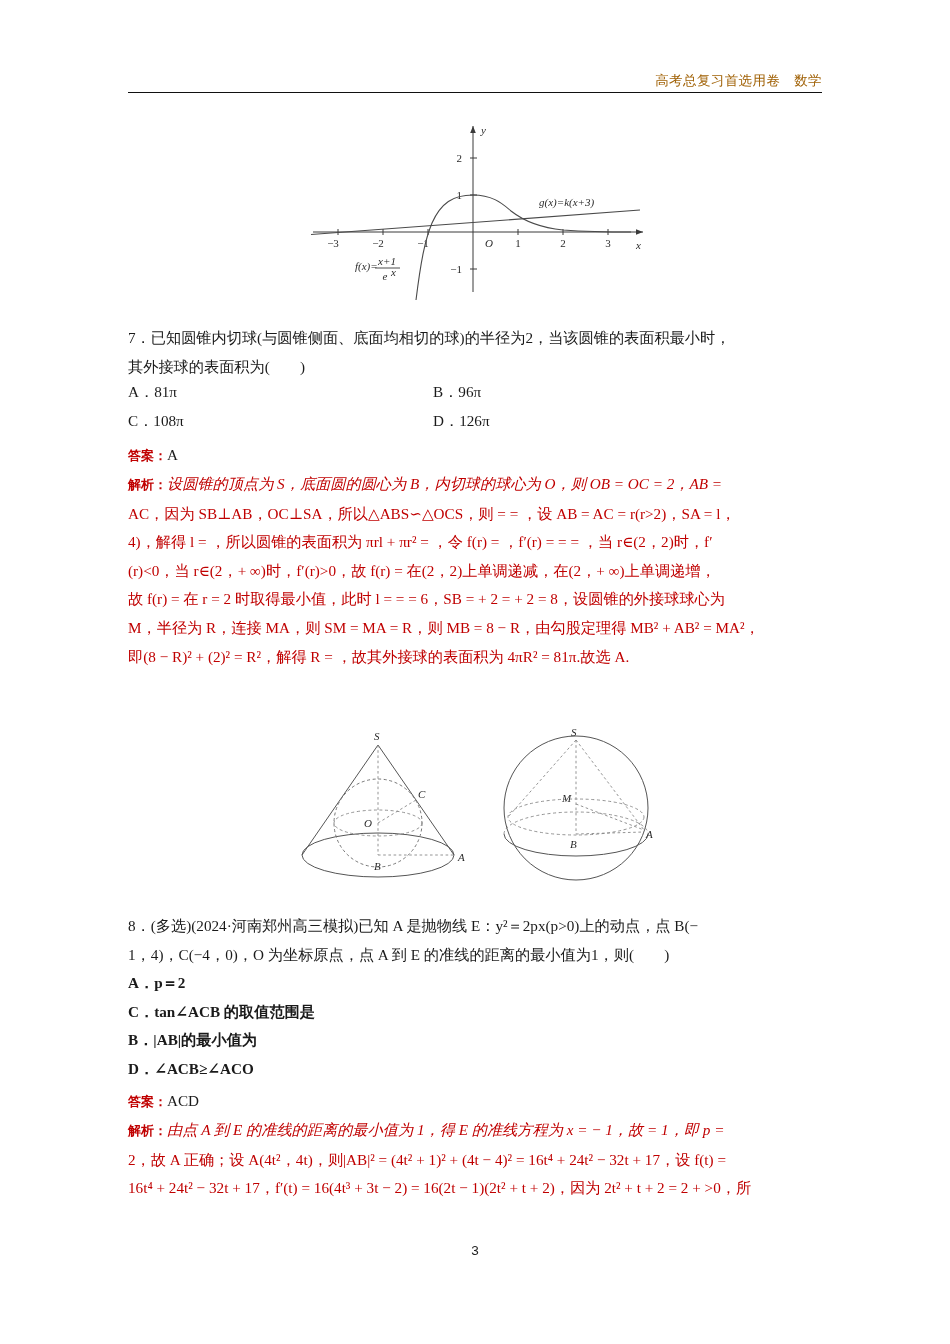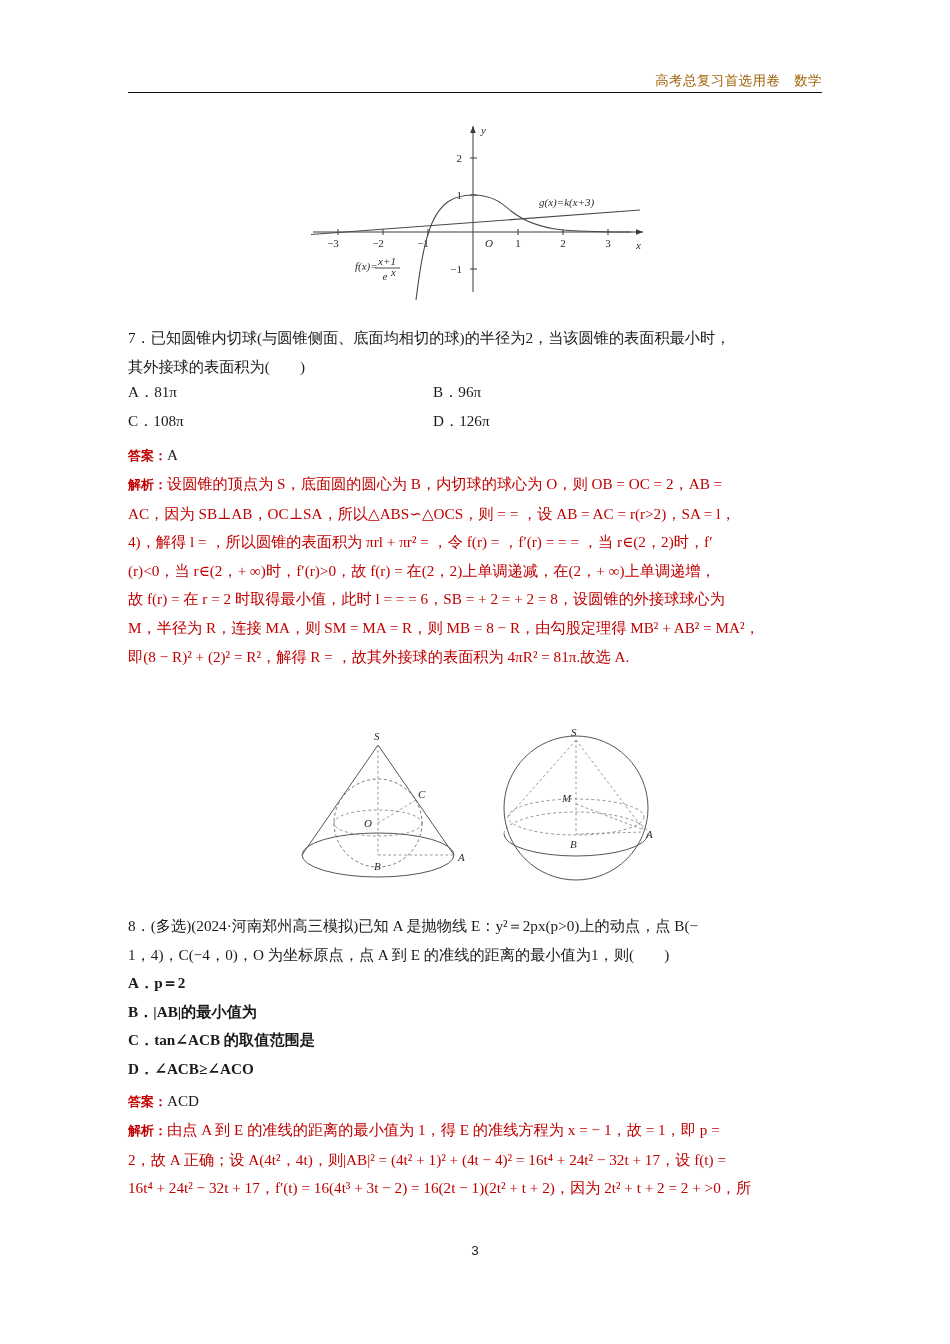--- a/index.html
+++ b/index.html
@@ -63,21 +63,21 @@
     white-space: pre-wrap;
     letter-spacing: 0;
   }
   .red {
     color: #c00000;
     font-weight: bold;
     font-family: "Liberation Sans", "DejaVu Sans", sans-serif;
     font-size: 13px;
   }
   .redline { color: #c00000; }
-  .redline .body { color: #c00000; }
+  .redline .body { color: #c00000; font-style: italic; }
 
   .opts {
     position: absolute;
     left: 128px;
     width: 696px;
   }
   .optrow {
     display: flex;
     font-size: 15.2px;
     line-height: 28.6px;
@@ -260,24 +260,24 @@
   <div class="block" style="top:912px;">
     <div class="ln">8．(多选)(2024·河南郑州高三模拟)已知 A 是抛物线 E：y²＝2px(p&gt;0)上的动点，点 B(−</div>
     <div class="ln">1，4)，C(−4，0)，O 为坐标原点，点 A 到 E 的准线的距离的最小值为1，则(　　)</div>
   </div>
 
   <div class="opts" style="top:969px;font-weight:bold;">
     <div class="optrow">
       <span><span>A．</span><span>p＝2</span></span>
     </div>
     <div class="optrow">
+      <span><span>C．</span><span>tan∠ACB 的取值范围是</span></span>
+    </div>
+    <div class="optrow">
       <span><span>B．</span><span>|AB|的最小值为</span></span>
-    </div>
-    <div class="optrow">
-      <span><span>C．</span><span>tan∠ACB 的取值范围是</span></span>
     </div>
     <div class="optrow">
       <span><span>D．</span><span>∠ACB≥∠ACO</span></span>
     </div>
   </div>
 
   <div class="block" style="top:1087px;">
     <div class="ln"><span class="red">答案：</span><span>ACD</span></div>
   </div>
 

